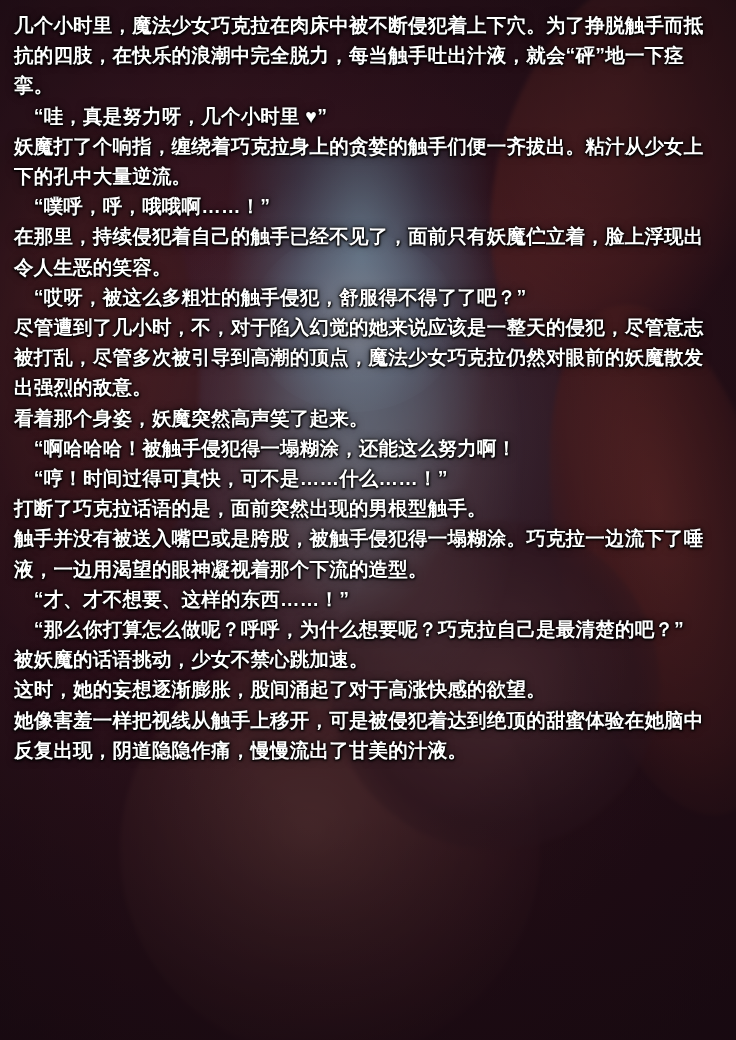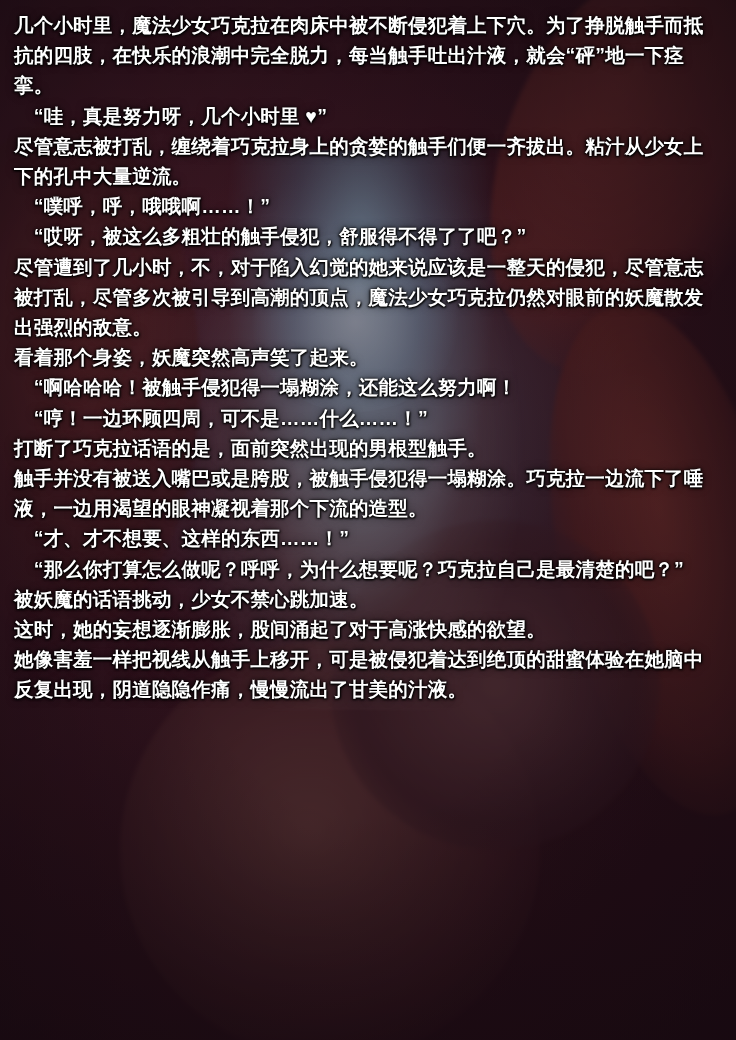--- a/index.html
+++ b/index.html
@@ -112,27 +112,28 @@
     <div class="tentacle t5"></div>
     <div class="figure"></div>
     <div class="glow"></div>
     <div class="vignette"></div>
     <div class="scrim"></div>
   </div>
 
   <div class="text-layer">
     <div class="line">几个小时里，魔法少女巧克拉在肉床中被不断侵犯着上下穴。为了挣脱触手而抵抗的四肢，在快乐的浪潮中完全脱力，每当触手吐出汁液，就会“砰”地一下痉挛。</div>
     <div class="line">　“哇，真是努力呀，几个小时里 ♥”</div>
-    <div class="line">尽管意志被打乱，缠绕着巧克拉身上的贪婪的触手们便一齐拔出。粘汁从少女上下的孔中大量逆流。</div>
+    <div class="line">妖魔打了个响指，缠绕着巧克拉身上的贪婪的触手们便一齐拔出。粘汁从少女上下的孔中大量逆流。</div>
     <div class="line">　“噗呼，呼，哦哦啊……！”</div>
+    <div class="line">在那里，持续侵犯着自己的触手已经不见了，面前只有妖魔伫立着，脸上浮现出令人生恶的笑容。</div>
     <div class="line">　“哎呀，被这么多粗壮的触手侵犯，舒服得不得了了吧？”</div>
     <div class="line">尽管遭到了几小时，不，对于陷入幻觉的她来说应该是一整天的侵犯，尽管意志被打乱，尽管多次被引导到高潮的顶点，魔法少女巧克拉仍然对眼前的妖魔散发出强烈的敌意。</div>
     <div class="line">看着那个身姿，妖魔突然高声笑了起来。</div>
     <div class="line">　“啊哈哈哈！被触手侵犯得一塌糊涂，还能这么努力啊！</div>
-    <div class="line">　“哼！一边环顾四周，可不是……什么……！”</div>
+    <div class="line">　“哼！时间过得可真快，可不是……什么……！”</div>
     <div class="line">打断了巧克拉话语的是，面前突然出现的男根型触手。</div>
     <div class="line">触手并没有被送入嘴巴或是胯股，被触手侵犯得一塌糊涂。巧克拉一边流下了唾液，一边用渴望的眼神凝视着那个下流的造型。</div>
     <div class="line">　“才、才不想要、这样的东西……！”</div>
     <div class="line">　“那么你打算怎么做呢？呼呼，为什么想要呢？巧克拉自己是最清楚的吧？”</div>
     <div class="line">被妖魔的话语挑动，少女不禁心跳加速。</div>
     <div class="line">这时，她的妄想逐渐膨胀，股间涌起了对于高涨快感的欲望。</div>
     <div class="line">她像害羞一样把视线从触手上移开，可是被侵犯着达到绝顶的甜蜜体验在她脑中反复出现，阴道隐隐作痛，慢慢流出了甘美的汁液。</div>
   </div>
 </div>
 

